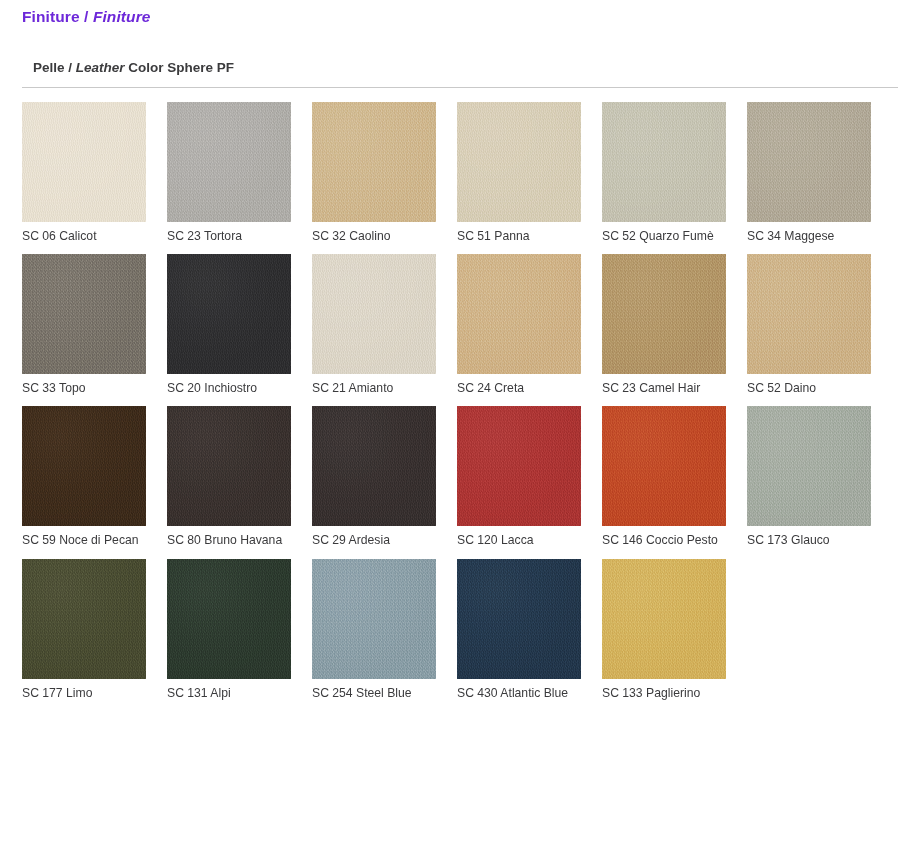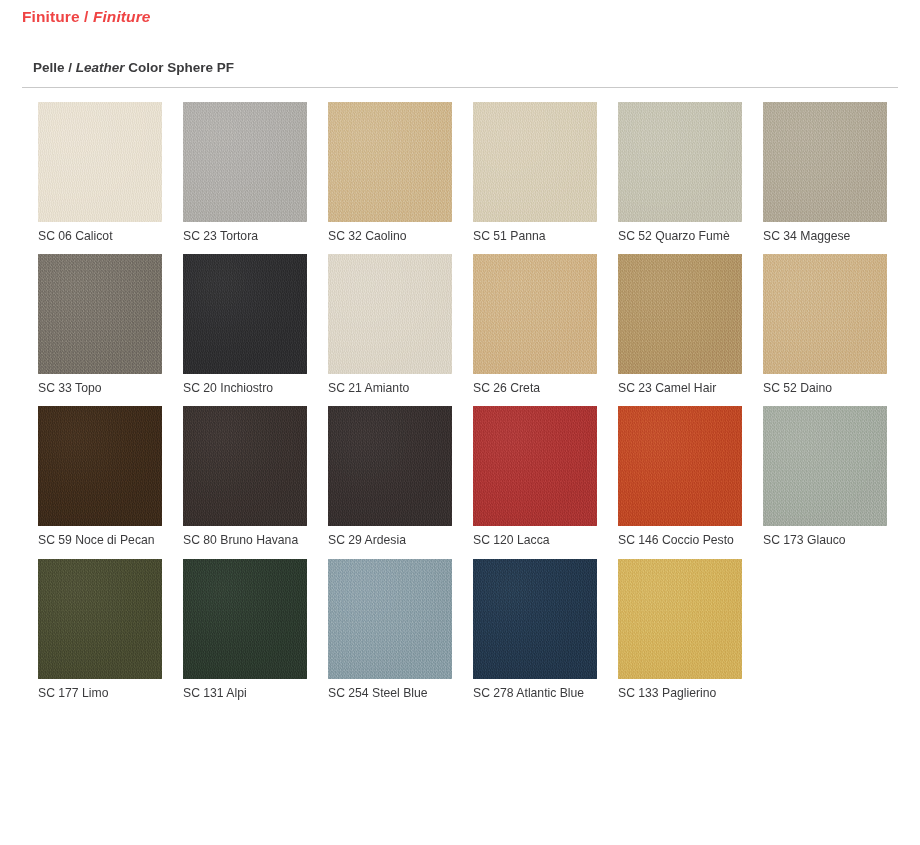--- a/index.html
+++ b/index.html
@@ -25,21 +25,21 @@
   }
 
   
   .title-block {
     padding: 8px 0 0 22px;
   }
   .page-title {
     font-size: 15.5px;
     font-weight: bold;
     letter-spacing: 0.1px;
-    color: #ef4444;
+    color: #6d28d9;
     line-height: 1.2;
     margin: 0;
     white-space: nowrap;
   }
   .page-title .it {
     font-style: italic;
     font-weight: bold;
   }
 
   .section-block {
@@ -68,21 +68,20 @@
     margin: 14px 0 0 0;
     padding: 0 22px;
     display: grid;
     grid-template-columns: repeat(6, 142px);
     column-gap: 3px;
     row-gap: 10px;
     width: 920px;
   }
   .cell {
     width: 142px;
-    margin-left: 16px;
   }
   .chip {
     width: 124px;
     height: 120px;
     display: block;
     position: relative;
     overflow: hidden;
     
     background-blend-mode: overlay, overlay, soft-light, normal;
     background-image:
@@ -172,21 +171,21 @@
       <div class="cell">
         <span class="chip" style="--c: #2E2E30;"></span>
         <span class="chip-label">SC 20 Inchiostro</span>
       </div>
       <div class="cell">
         <span class="chip" style="--c: #E0DACB;"></span>
         <span class="chip-label">SC 21 Amianto</span>
       </div>
       <div class="cell">
         <span class="chip" style="--c: #D4B78B;"></span>
-        <span class="chip-label">SC 26 Creta</span>
+        <span class="chip-label">SC 24 Creta</span>
       </div>
       <div class="cell">
         <span class="chip" style="--c: #B79A6A;"></span>
         <span class="chip-label">SC 23 Camel Hair</span>
       </div>
       <div class="cell">
         <span class="chip" style="--c: #D2B78C;"></span>
         <span class="chip-label">SC 52 Daino</span>
       </div>
       <div class="cell">
@@ -220,21 +219,21 @@
       <div class="cell">
         <span class="chip" style="--c: #2C3B2E;"></span>
         <span class="chip-label">SC 131 Alpi</span>
       </div>
       <div class="cell">
         <span class="chip" style="--c: #8FA3AC;"></span>
         <span class="chip-label">SC 254 Steel Blue</span>
       </div>
       <div class="cell">
         <span class="chip" style="--c: #22384E;"></span>
-        <span class="chip-label">SC 278 Atlantic Blue</span>
+        <span class="chip-label">SC 430 Atlantic Blue</span>
       </div>
       <div class="cell">
         <span class="chip" style="--c: #D8B65E;"></span>
         <span class="chip-label">SC 133 Paglierino</span>
       </div>
     </div>
 
 </div>
 
 </body></html>

